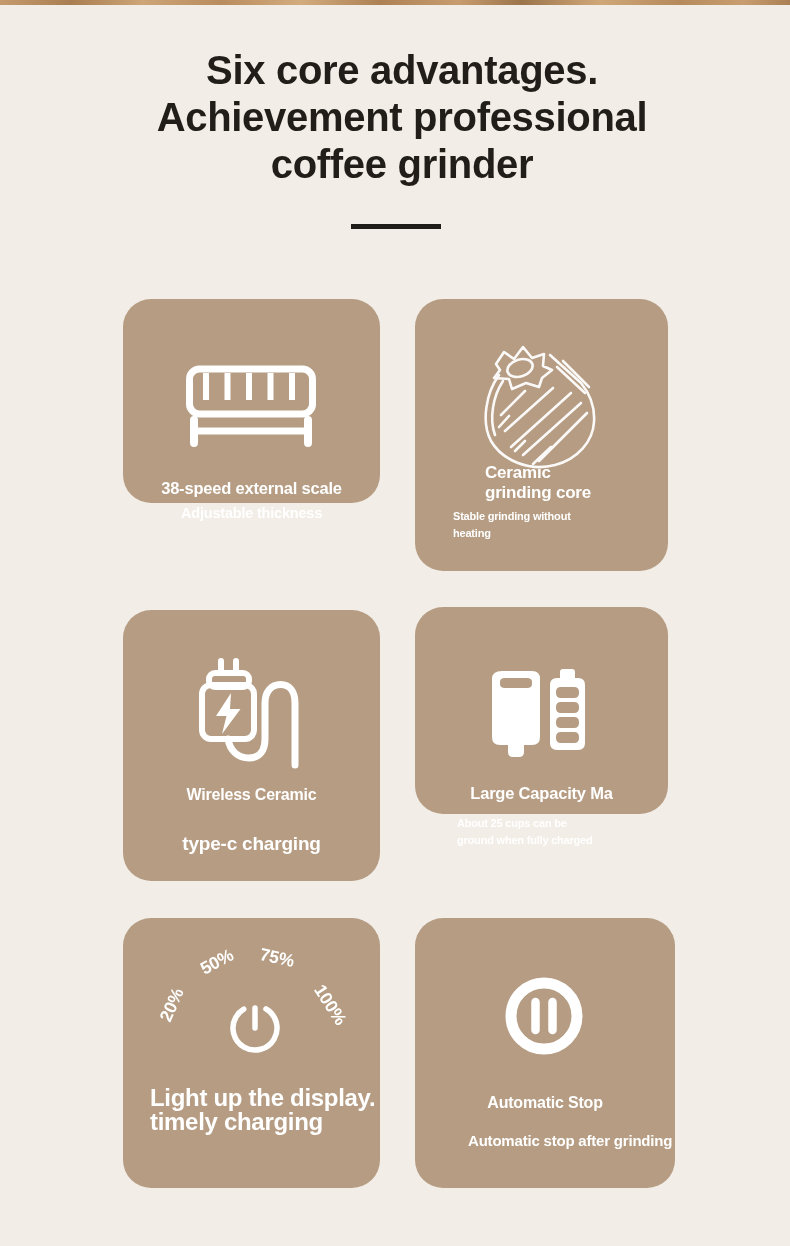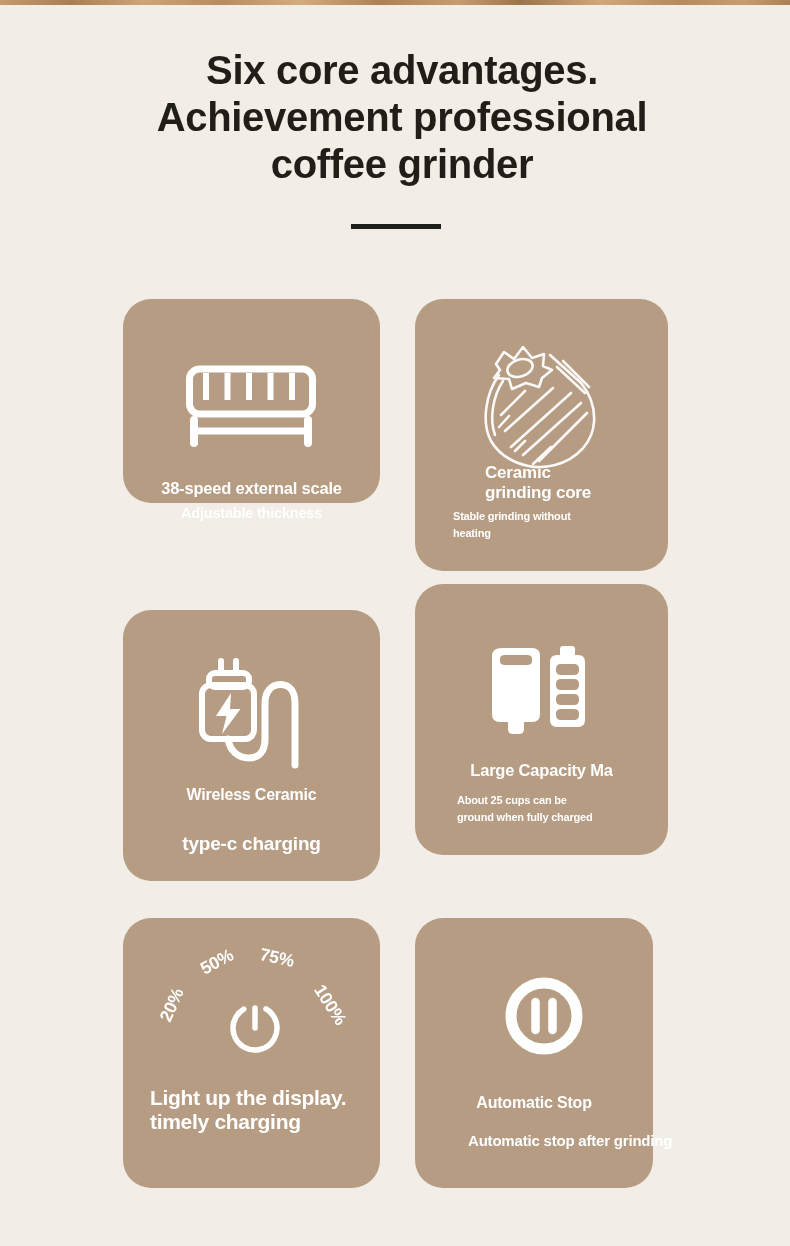--- a/index.html
+++ b/index.html
@@ -13,23 +13,23 @@
   .wood{position:absolute;top:0;left:0;width:790px;height:5px;
     background:linear-gradient(90deg,#c59a6d 0%,#a97e52 9%,#cda577 18%,#b98c5d 28%,
       #d3ac7e 38%,#ad8154 48%,#c79c6f 58%,#9c744b 66%,#d0a878 76%,#b68a5b 86%,#c89e70 94%,#aa7f53 100%);}
   .title{position:absolute;top:47px;left:0;width:100%;text-align:center;
     font-size:40px;line-height:47px;font-weight:bold;color:var(--heading-text);letter-spacing:-0.3px;padding-left:14px;}
   .divider{position:absolute;top:224px;left:351px;width:90px;height:5px;background:var(--divider);}
   .card{position:absolute;background:var(--card);border-radius:28px;color:var(--card-text);}
   .c1{left:123px;top:299px;width:257px;height:204px;}
   .c2{left:415px;top:299px;width:253px;height:272px;}
   .c3{left:123px;top:610px;width:257px;height:271px;}
-  .c4{left:415px;top:584px;width:253px;height:271px;}
+  .c4{left:415px;top:607px;width:253px;height:207px;}
   .c5{left:123px;top:918px;width:257px;height:270px;}
-  .c6{left:415px;top:918px;width:238px;height:270px;}
+  .c6{left:415px;top:918px;width:260px;height:270px;}
   .card svg{position:absolute;display:block;}
   .ctr{position:absolute;left:0;width:100%;text-align:center;font-weight:bold;letter-spacing:-0.2px;}
   .blk{position:absolute;font-weight:bold;letter-spacing:-0.2px;}
   
   .c1 .icon{left:63px;top:66px;}
   .c1 .t{top:180px;font-size:16.5px;}
   .c1 .s{top:206px;font-size:14.5px;}
   
   .c2 .icon{left:58px;top:32px;}
   .c2 .t{left:70px;top:164px;font-size:17px;line-height:19.5px;}
@@ -39,21 +39,21 @@
   .c3 .t{top:176px;font-size:16px;}
   .c3 .s{top:223px;font-size:19px;}
   
   .c4 .icon{left:75px;top:58px;}
   .c4 .t{top:177px;font-size:16.5px;}
   .c4 .s{left:42px;top:208px;font-size:11px;line-height:16.5px;}
   
   .c5 .icon{left:102px;top:79px;}
   .pct{position:absolute;font-weight:bold;font-size:17.5px;letter-spacing:-0.2px;
     transform:translate(-50%,-50%) rotate(var(--r));white-space:nowrap;}
-  .c5 .t{left:27px;top:168px;font-size:21px;line-height:24px;letter-spacing:-0.3px;}
+  .c5 .t{left:27px;top:168px;font-size:24px;line-height:24px;letter-spacing:-0.3px;}
   
   .c6 .icon{left:86px;top:55px;}
   .c6 .t{top:176px;font-size:16px;}
   .c6 .s{left:53px;top:214px;font-size:15px;white-space:nowrap;}
 </style>
 </head>
 <body>
 
 <div class="page">
   <div class="wood"></div>

